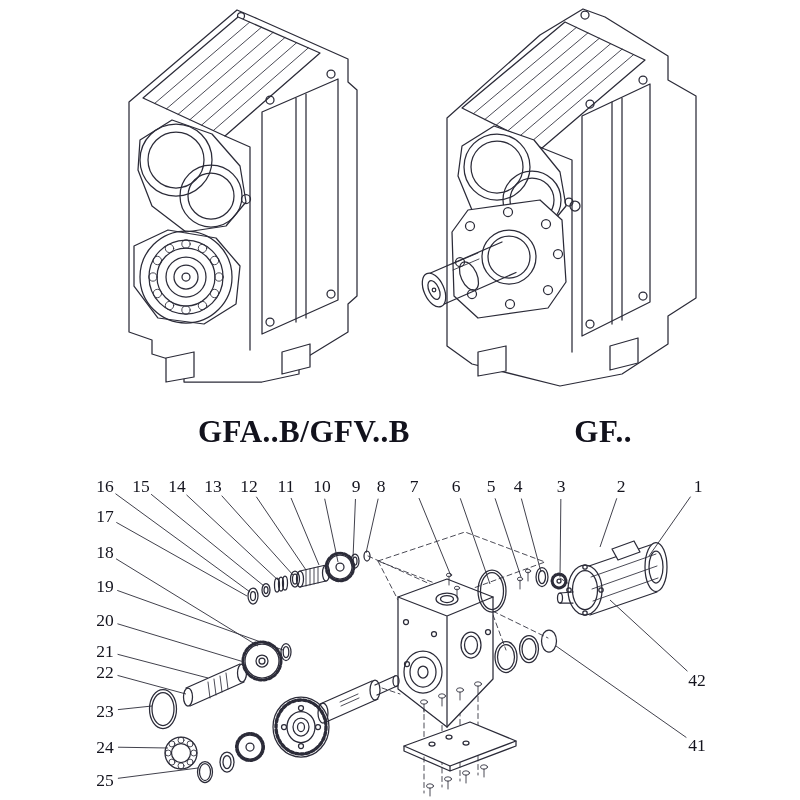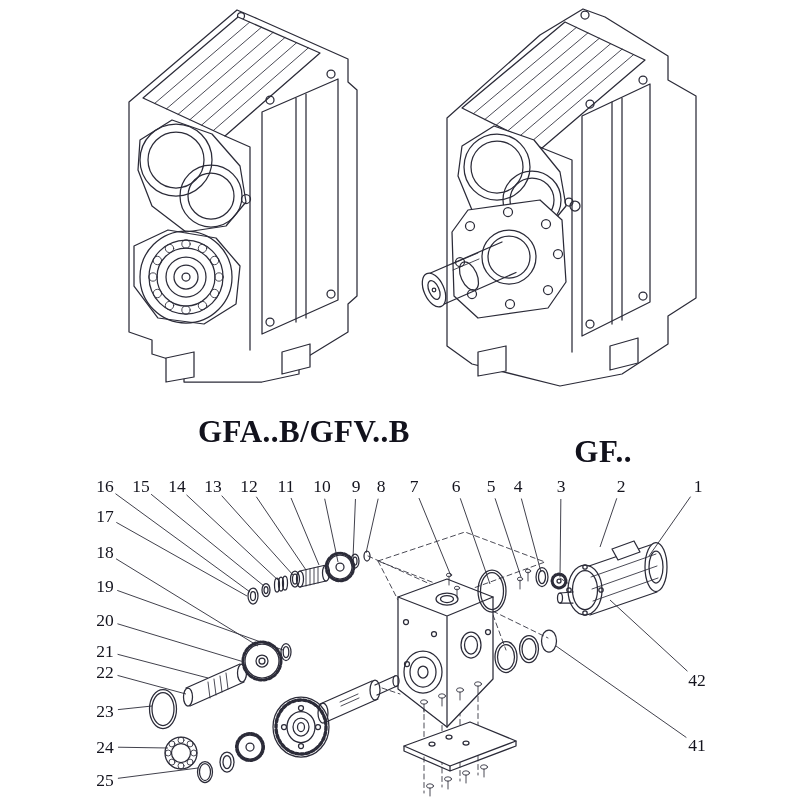--- a/index.html
+++ b/index.html
@@ -1,19 +1,19 @@
 <!DOCTYPE html>
 <html><head>
 <meta charset="utf-8">
 <style>
   html,body{margin:0;padding:0;background:#ffffff;}
   .sheet{position:relative;width:800px;height:800px;background:#ffffff;overflow:hidden;font-family:"Liberation Serif",serif;}
   .fig-label{position:absolute;font-weight:bold;font-size:31px;letter-spacing:.5px;color:#12121c;text-align:right;white-space:nowrap;}
   #label-left{left:110px;top:414px;width:300px;}
-  #label-right{left:462px;top:434px;width:170px;}
+  #label-right{left:462px;top:414px;width:170px;}
   svg{position:absolute;left:0;top:0;}
   .ln{stroke:#2b2b38;stroke-width:1.25;fill:none;stroke-linejoin:round;stroke-linecap:round;}
   .wf{fill:#ffffff;}
   .thin{stroke-width:0.85;}
   .dash{stroke:#2b2b38;stroke-width:0.85;fill:none;stroke-dasharray:5 3.5;}
   .leader{stroke:#2b2b38;stroke-width:0.9;}
   .callout-num{font-family:"Liberation Serif",serif;font-size:17.5px;fill:#14141e;text-anchor:middle;}
 </style>
 </head>
 <body>

